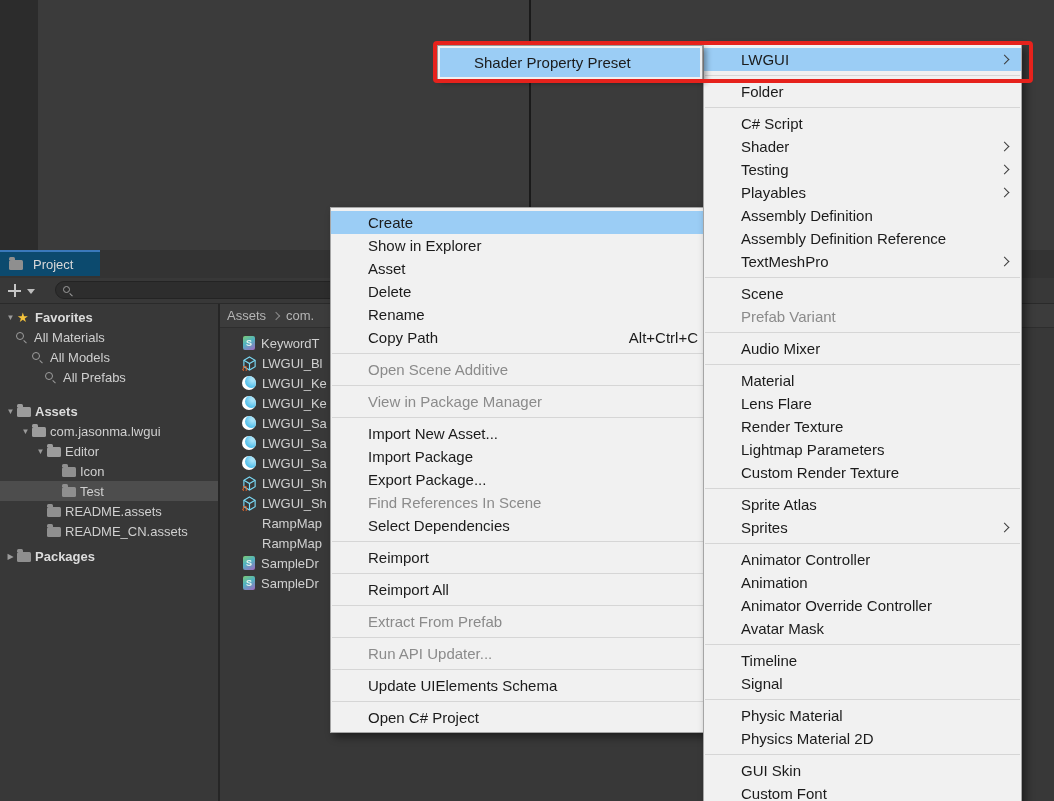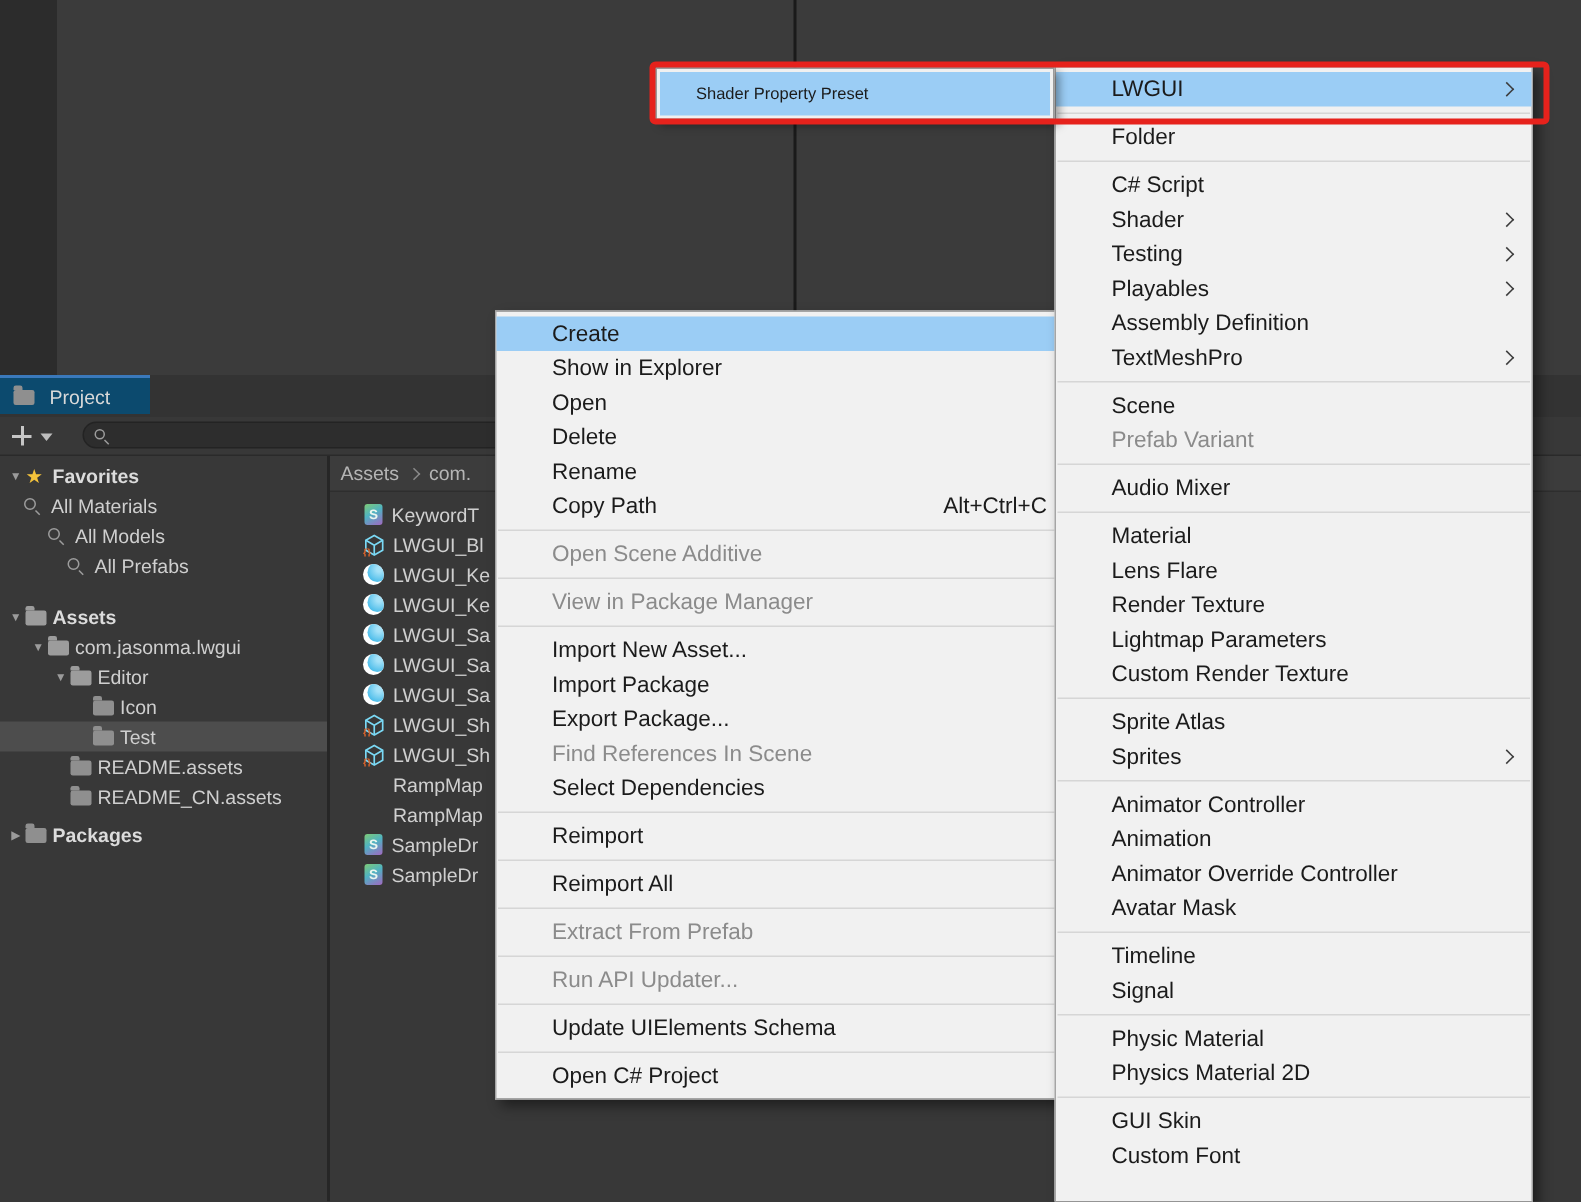--- a/index.html
+++ b/index.html
@@ -81,21 +81,21 @@
   .mi-arrow{position:absolute;right:13px;top:50%;width:6px;height:6px;margin-top:-4px;
             border-top:1.6px solid #3c3c3c;border-right:1.6px solid #3c3c3c;transform:rotate(45deg);}
   .menu-sep{height:1px;background:#d6d6d6;margin:4px 1px;}
 
   .context-menu{left:330px;top:207px;width:399px;z-index:10;}
   .lwgui-menu{left:703px;top:44px;width:319px;height:900px;z-index:11;}
 
   .menu-frag{position:absolute;left:437px;top:45px;width:266px;z-index:12;background:#f0f0f0;
              border:1px solid #9a9a9a;padding:2px;box-shadow:3px 3px 6px rgba(0,0,0,.4);box-sizing:border-box;}
   .frag-item{height:29px;background:var(--menu-highlight,#9bcdf5);display:flex;align-items:center;
-             padding-left:24px;font-size:11px;color:#1b1b1b;white-space:nowrap;}
+             padding-left:34px;font-size:15px;color:#1b1b1b;white-space:nowrap;}
 
   
   .annotation{position:absolute;left:433px;top:41px;width:600px;height:42px;
               border:4px solid var(--annotation-red,#e6221c);border-radius:4px;
               z-index:50;pointer-events:none;box-sizing:border-box;}
 </style>
 </head>
 <body style="--annotation-red: #e6221c; --menu-highlight: #9bcdf5; --tab-accent: #3a79bb;">
 
 <div class="left-strip"></div>
@@ -292,21 +292,21 @@
 
 <div class="menu context-menu" id="ctx-menu">
     <div class="menu-item hl">
       <span class="mi-label">Create</span>
       <span class="mi-arrow"></span>
     </div>
     <div class="menu-item">
       <span class="mi-label">Show in Explorer</span>
     </div>
     <div class="menu-item">
-      <span class="mi-label">Open</span>
+      <span class="mi-label">Asset</span>
     </div>
     <div class="menu-item">
       <span class="mi-label">Delete</span>
     </div>
     <div class="menu-item">
       <span class="mi-label">Rename</span>
     </div>
     <div class="menu-item">
       <span class="mi-label">Copy Path</span>
       <span class="mi-shortcut">Alt+Ctrl+C</span>
@@ -384,20 +384,23 @@
       <span class="mi-arrow"></span>
     </div>
     <div class="menu-item">
       <span class="mi-label">Playables</span>
       <span class="mi-arrow"></span>
     </div>
     <div class="menu-item">
       <span class="mi-label">Assembly Definition</span>
     </div>
     <div class="menu-item">
+      <span class="mi-label">Assembly Definition Reference</span>
+    </div>
+    <div class="menu-item">
       <span class="mi-label">TextMeshPro</span>
       <span class="mi-arrow"></span>
     </div>
     <div class="menu-sep"></div>
     <div class="menu-item">
       <span class="mi-label">Scene</span>
     </div>
     <div class="menu-item disabled">
       <span class="mi-label">Prefab Variant</span>
     </div>

